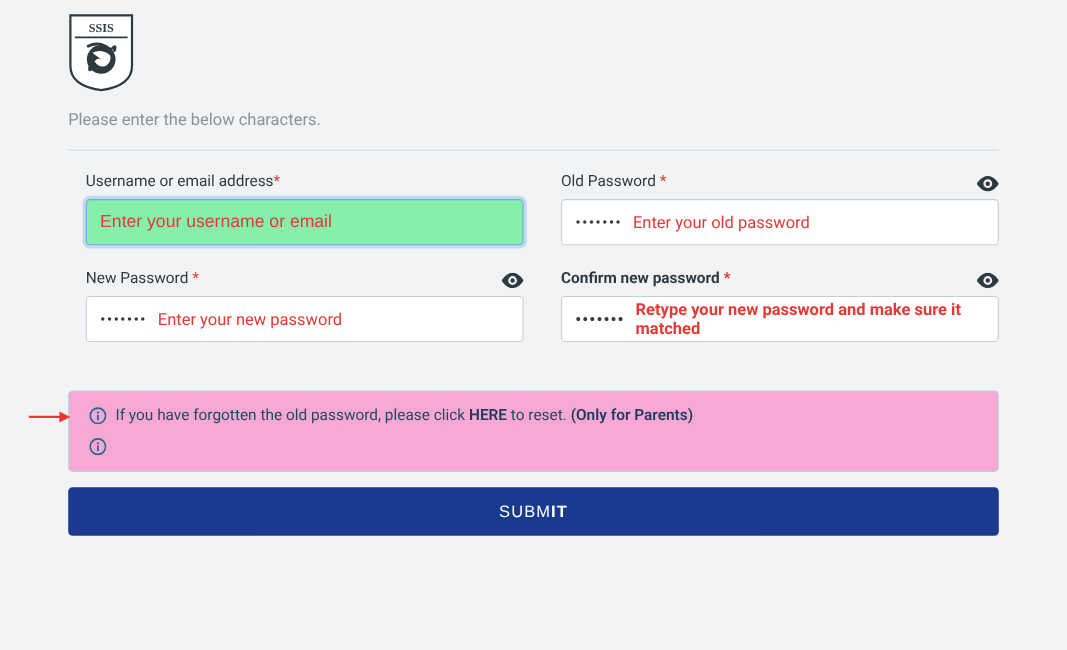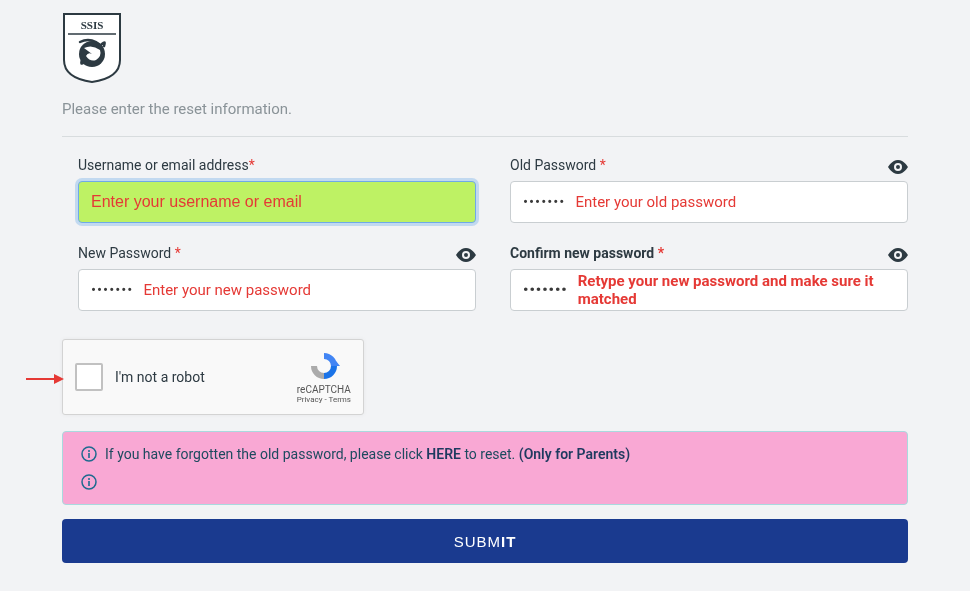--- a/index.html
+++ b/index.html
@@ -61,21 +61,21 @@
     .field-label .asterisk {
       color: #e53935;
     }
     .text-input {
       width: 100%;
       height: 42px;
       border: 1px solid #c9ced1;
       border-radius: 4px;
       padding: 0 12px;
       font-size: 15px;
-      background: #bef264;
+      background: #86efac;
       color: #3a3a3a;
     }
     .text-input.focused {
       border: 1px solid #6fa9e8;
       box-shadow: 0 0 0 3px rgba(106, 170, 232, 0.35);
       outline: none;
     }
     .text-input::placeholder {
       color: #8a9398;
       font-size: 15px;
@@ -226,21 +226,21 @@
     <svg class="logo-shield" viewBox="0 0 60 72">
       <path d="M 2 2 L 58 2 L 58 48 Q 58 66 30 70 Q 2 66 2 48 Z" fill="#fff" stroke="#2d3a42" stroke-width="2"></path>
       <text x="30" y="17" text-anchor="middle" font-size="11" font-family="serif" font-weight="bold" fill="#2d3a42">SSIS</text>
       <line x1="6" y1="22" x2="54" y2="22" stroke="#2d3a42" stroke-width="1.5"></line>
       <path d="M 18 30 Q 26 26 34 30 Q 42 34 40 42 Q 38 50 30 52 Q 22 50 20 44 Q 18 36 26 36 Q 32 36 34 42 M 40 32 Q 44 28 42 34 M 22 50 Q 18 54 20 48" fill="none" stroke="#2d3a42" stroke-width="2.5" stroke-linecap="round"></path>
       <circle cx="30" cy="42" r="13" fill="#2d3a42"></circle>
       <path d="M 22 36 Q 30 32 38 38 Q 40 44 34 48 Q 28 50 24 44 Q 26 40 30 42" fill="#fff"></path>
     </svg>
   </div>
 
-  <p class="subtitle">Please enter the reset information.</p>
+  <p class="subtitle">Please enter the below characters.</p>
 
   <hr class="divider">
 
   <div class="form-grid">
 
     <div class="form-field">
       <label class="field-label">
         <span>Username or email address</span><span class="asterisk">*</span>
       </label>
       <input type="text" class="text-input focused username-placeholder" style="color: rgb(229, 57, 53);" placeholder="Enter your username or email">
@@ -294,34 +294,20 @@
       </div>
     </div>
   </div>
 
   
   <div class="recaptcha-row">
     <svg class="red-arrow" width="38" height="16" viewBox="0 0 38 16">
       <line x1="0" y1="8" x2="30" y2="8" stroke="#e53935" stroke-width="2"></line>
       <polygon points="38,8 28,3 28,13" fill="#e53935"></polygon>
     </svg>
-    <div class="recaptcha-box">
-      <div class="recaptcha-checkbox"></div>
-      <div class="recaptcha-label">I'm not a robot</div>
-      <div class="recaptcha-right">
-        <svg class="recaptcha-logo" width="32" height="32" viewBox="0 0 32 32">
-          <path d="M 16 3 A 13 13 0 0 1 29 16 L 23 16 A 7 7 0 0 0 16 9 Z" fill="#4285f4"></path>
-          <path d="M 29 16 A 13 13 0 0 1 16 29 L 16 23 A 7 7 0 0 0 23 16 Z" fill="#1a73e8"></path>
-          <path d="M 16 29 A 13 13 0 0 1 3 16 L 9 16 A 7 7 0 0 0 16 23 Z" fill="#ababab"></path>
-          <polygon points="28,11 32,16 24,16" fill="#4285f4"></polygon>
-        </svg>
-        <div class="recaptcha-brand">reCAPTCHA</div>
-        <div class="recaptcha-links"><span>Privacy</span> - <span>Terms</span></div>
-      </div>
-    </div>
   </div>
 
   
   <div class="info-panel">
     <div class="info-line">
       <svg class="info-icon" width="16" height="16" viewBox="0 0 16 16">
         <circle cx="8" cy="8" r="7" fill="none" stroke="#1e6a8f" stroke-width="1.5"></circle>
         <circle cx="8" cy="5" r="1" fill="#1e6a8f"></circle>
         <rect x="7.2" y="7" width="1.6" height="5" fill="#1e6a8f"></rect>
       </svg>

